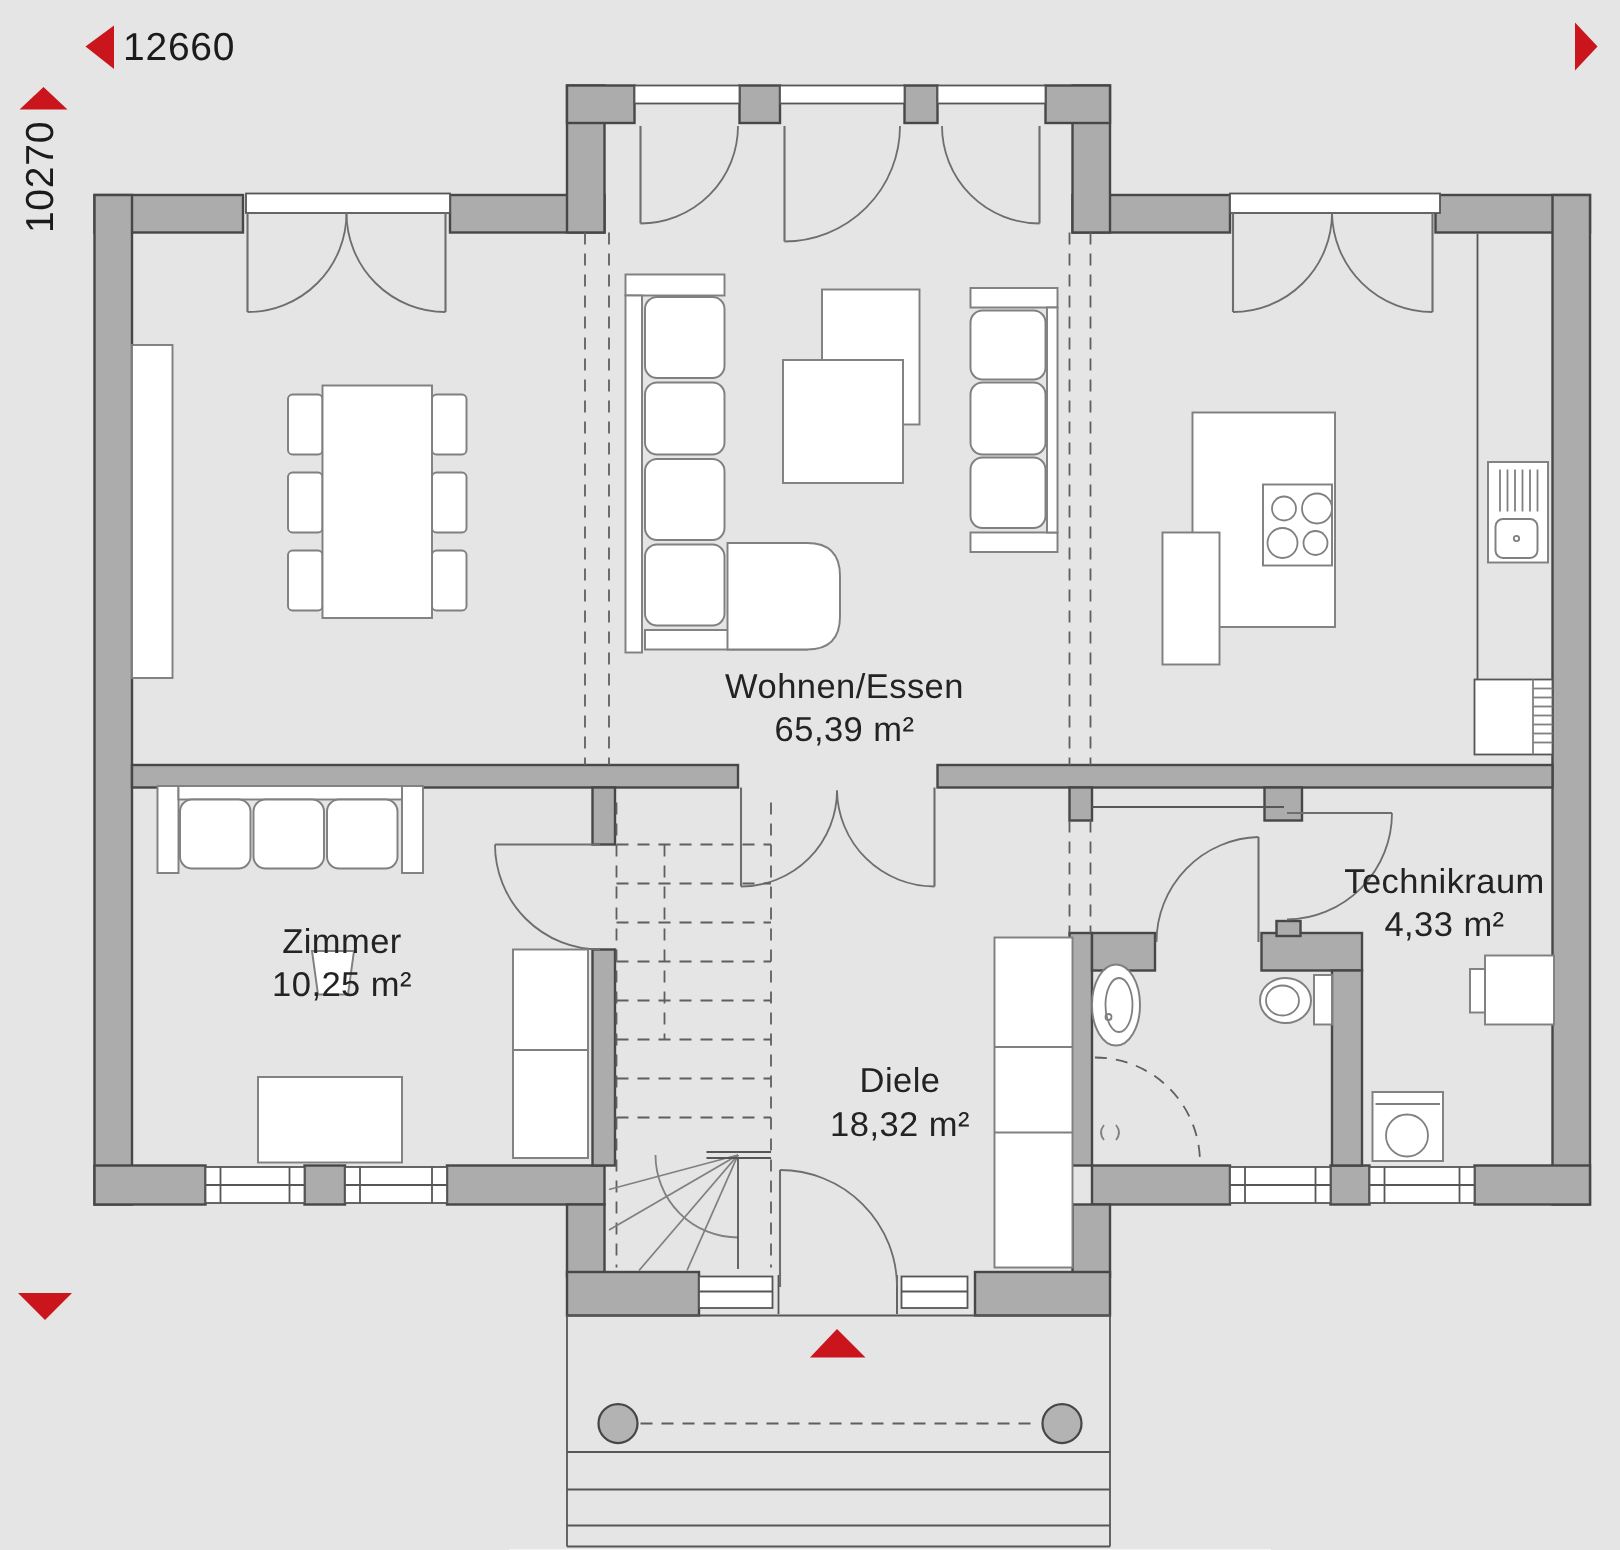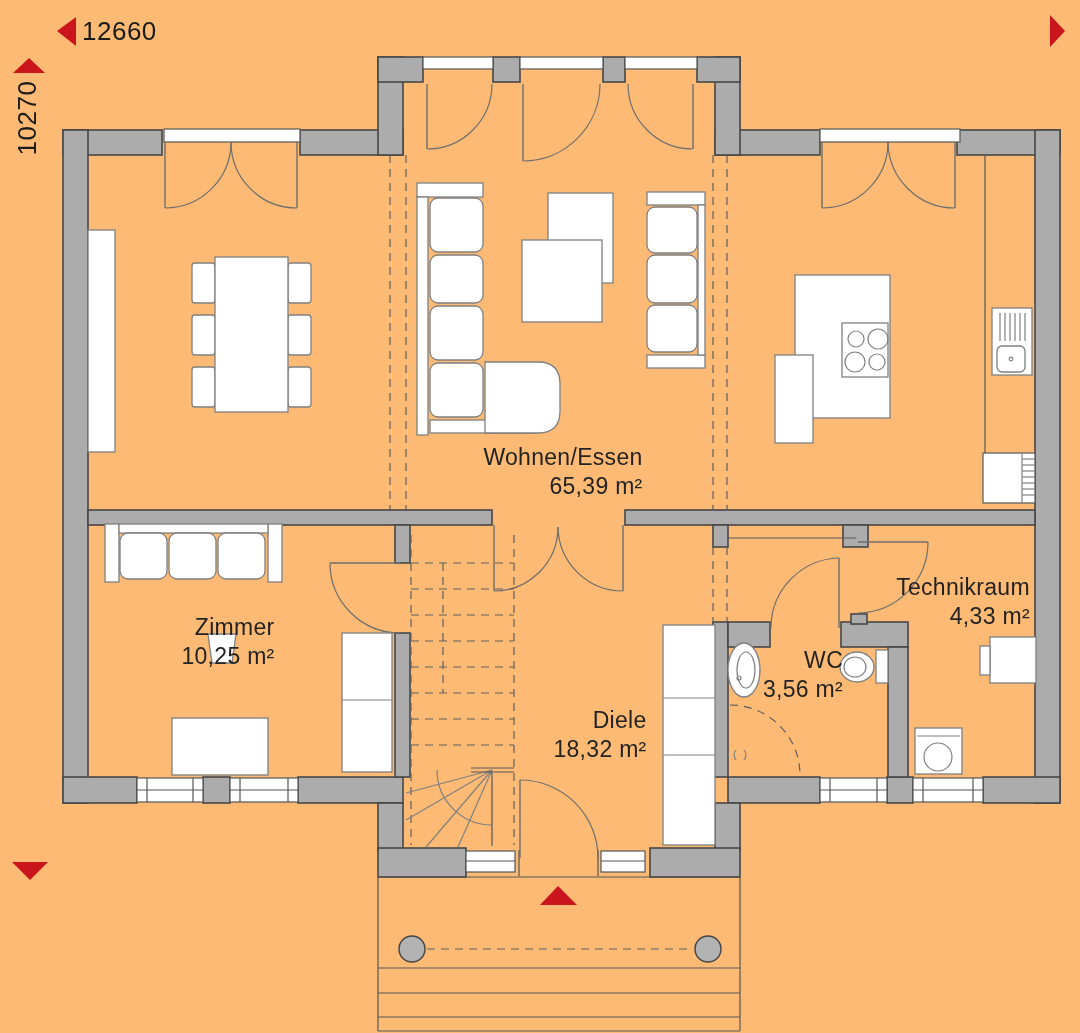--- a/index.html
+++ b/index.html
@@ -1,31 +1,31 @@
 <!DOCTYPE html>
 <html><head>
 <meta charset="utf-8">
 <style>
   html,body{margin:0;padding:0;background:#ffffff;}
-  .stage{position:relative;width:1080px;height:1033px;background:#fdba74;overflow:hidden;
+  .stage{position:relative;width:1080px;height:1033px;background:#e5e5e5;overflow:hidden;
          font-family:"Liberation Sans", sans-serif;}
   .stage svg{position:absolute;left:0;top:0;}
   
   .wall{fill:#acacac;stroke:#474747;stroke-width:1.6;}
   .win{fill:#ffffff;stroke:#565656;stroke-width:1.2;}
   .ln{stroke:#565656;stroke-width:1.2;fill:none;}
   .arc{stroke:#6e6e6e;stroke-width:1.2;fill:none;}
   .leaf{stroke:#6e6e6e;stroke-width:1.4;fill:none;}
   .dash{stroke:#5f5f5f;stroke-width:1.2;fill:none;stroke-dasharray:8 6;}
   .furn{fill:#ffffff;stroke:#808080;stroke-width:1.3;}
   .fln{stroke:#808080;stroke-width:1.2;fill:none;}
   .col{fill:#b3b3b3;stroke:#474747;stroke-width:1.5;}
   .red{fill:#c9151b;stroke:none;}
   
-  .room-label{position:absolute;transform:translate(-50%,-50%);text-align:right;
+  .room-label{position:absolute;transform:translate(-50%,-50%);text-align:center;
               color:#232323;font-size:23px;line-height:29px;white-space:nowrap;letter-spacing:.3px;}
   .dim{position:absolute;color:#1b1b1b;font-size:26px;white-space:nowrap;letter-spacing:.5px;}
   .dim.vert{transform:translate(-50%,-50%) rotate(-90deg);}
 </style>
 </head>
 <body>
 
 <div class="stage">
 
 <svg width="1080" height="1033" viewBox="0 0 1080 1033">
@@ -369,22 +369,18 @@
     <div>65,39 m²</div>
   </div>
   <div class="room-label" style="left:228px;top:642px">
     <div>Zimmer</div>
     <div>10,25 m²</div>
   </div>
   <div class="room-label" style="left:600px;top:735px">
     <div>Diele</div>
     <div>18,32 m²</div>
   </div>
-  <div class="room-label" style="left:803px;top:675px">
-    <div>WC</div>
-    <div>3,56 m²</div>
-  </div>
   <div class="room-label" style="left:963px;top:602px">
     <div>Technikraum</div>
     <div>4,33 m²</div>
   </div>
 
 </div>
 
 </body></html>

